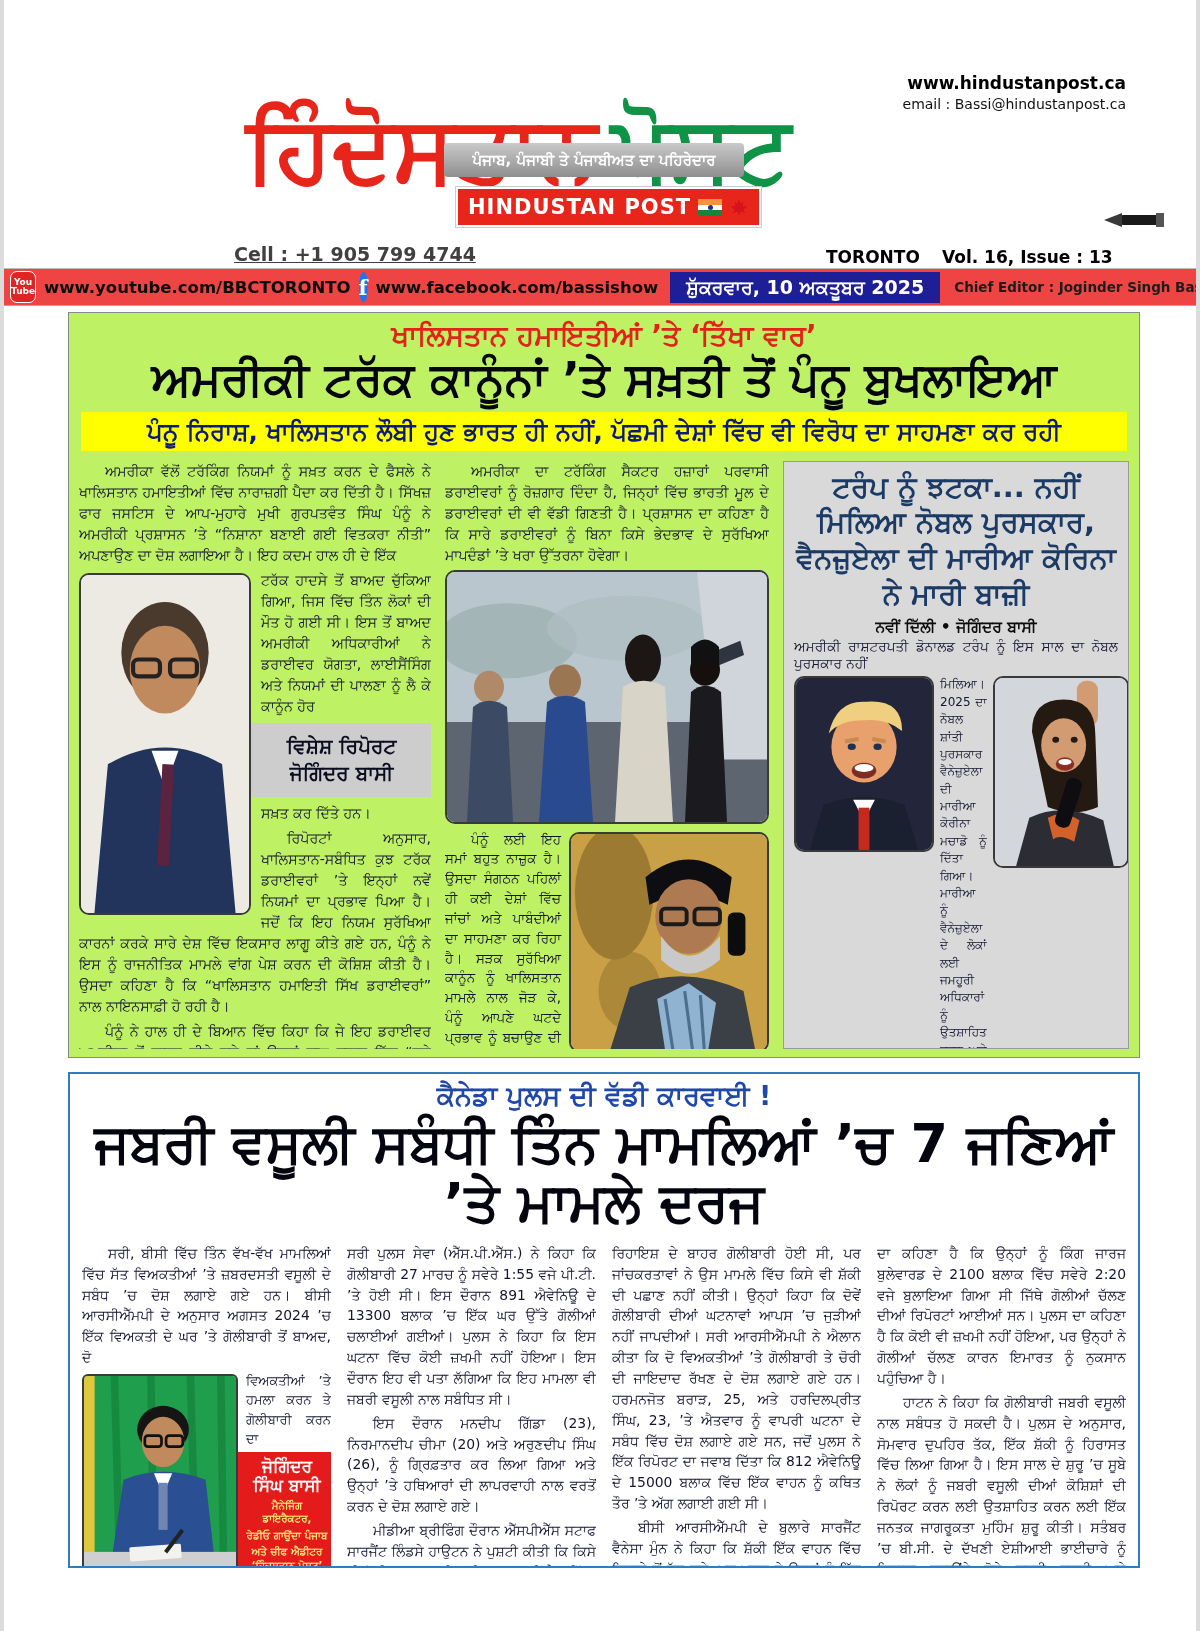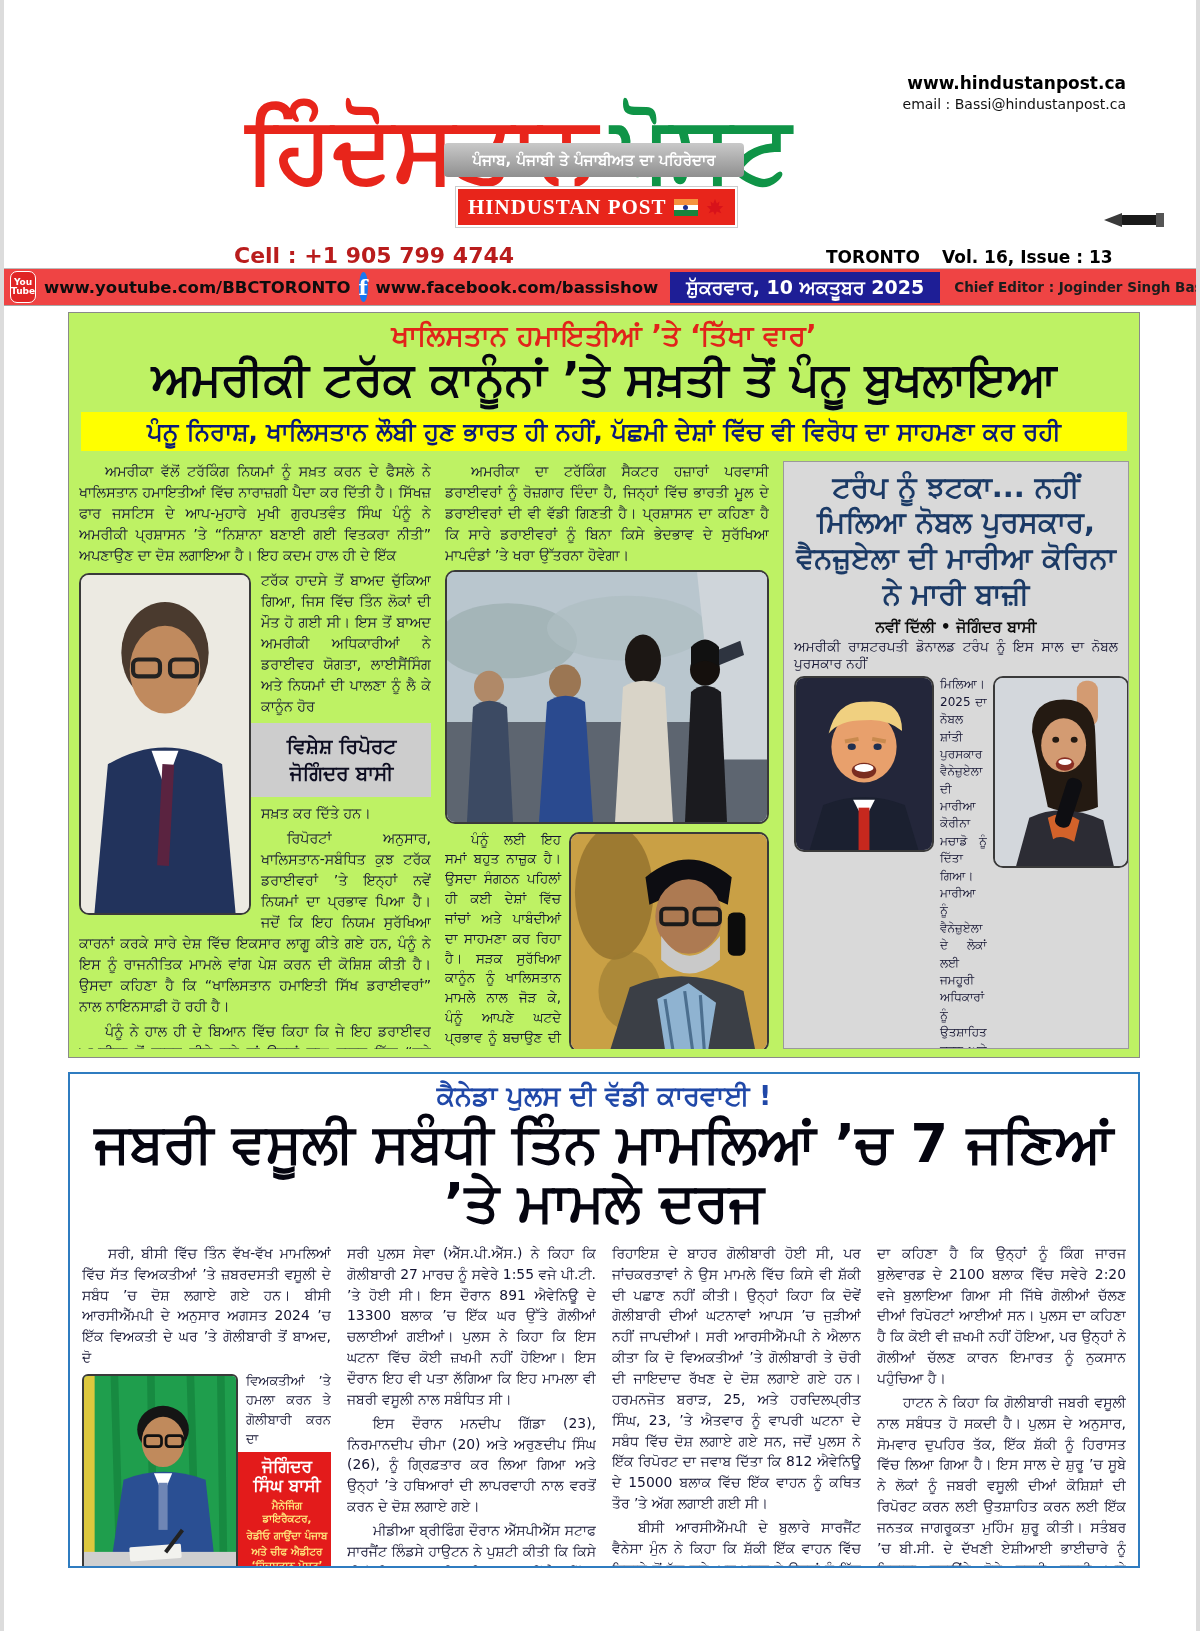--- a/index.html
+++ b/index.html
@@ -10,27 +10,27 @@
   
   .masthead{position:absolute;top:55px;left:0;width:100%;height:212px;}
   .mh-logo{position:absolute;left:242px;top:8px;font-weight:bold;font-size:92px;line-height:1.9;white-space:nowrap;}
   .mh-logo .red{color:#e8251b;}
   .mh-logo .green{color:#0f9447;margin-left:14px;}
   .mh-ribbon{position:absolute;left:440px;top:88px;width:300px;height:34px;
              background:linear-gradient(180deg,#c9c9c9,#8f8f8f);color:#fff;font-weight:bold;
              font-size:15px;display:flex;align-items:center;justify-content:center;border-radius:4px;}
   .mh-band{position:absolute;left:452px;top:132px;height:36px;background:#e8251b;color:#fff;
            display:flex;align-items:center;gap:7px;padding:0 10px;font-weight:bold;font-size:21px;
-           letter-spacing:1px;border:2px solid #fff;box-shadow:0 0 0 1px #ccc;font-family:Liberation Serif, serif;}
+           letter-spacing:1px;border:2px solid #fff;box-shadow:0 0 0 1px #ccc;}
   .flag-india{width:24px;height:17px;display:inline-block;position:relative;background:linear-gradient(180deg,#f5923e 33%,#fff 33%,#fff 66%,#18833c 66%);}
   .flag-india i{position:absolute;left:50%;top:50%;width:5px;height:5px;margin:-2.5px;background:#1c2f8f;border-radius:50%;}
   .mh-contact{position:absolute;right:70px;top:18px;text-align:right;}
   .mh-web{font-weight:bold;font-size:17px;color:#000;cursor:pointer;}
   .mh-email{font-size:14px;color:#111;margin-top:3px;cursor:pointer;}
-  .mh-cell{position:absolute;left:230px;top:188px;font-weight:bold;font-size:22px;color:#b91c1c;}
+  .mh-cell{position:absolute;left:230px;top:188px;font-weight:bold;font-size:19px;color:#404040;text-decoration:underline;}
   .mh-city{position:absolute;left:822px;top:192px;font-weight:bold;font-size:17px;color:#000;}
   .mh-issue{position:absolute;left:938px;top:192px;font-weight:bold;font-size:17px;color:#000;}
   .mh-pen{position:absolute;left:1098px;top:150px;}
 
   
   .infobar{position:absolute;top:268px;left:0;width:100%;height:38px;background:#ef4444;
            border-top:1px solid #bdbdbd;border-bottom:1px solid #a8a8a8;
            display:flex;align-items:center;gap:8px;padding-left:6px;box-sizing:border-box;}
   .yt-icon{width:44px;height:30px;background:#e02424;border-radius:7px;color:#fff;display:flex;
            flex-direction:column;align-items:center;justify-content:center;font-size:9px;font-weight:bold;

